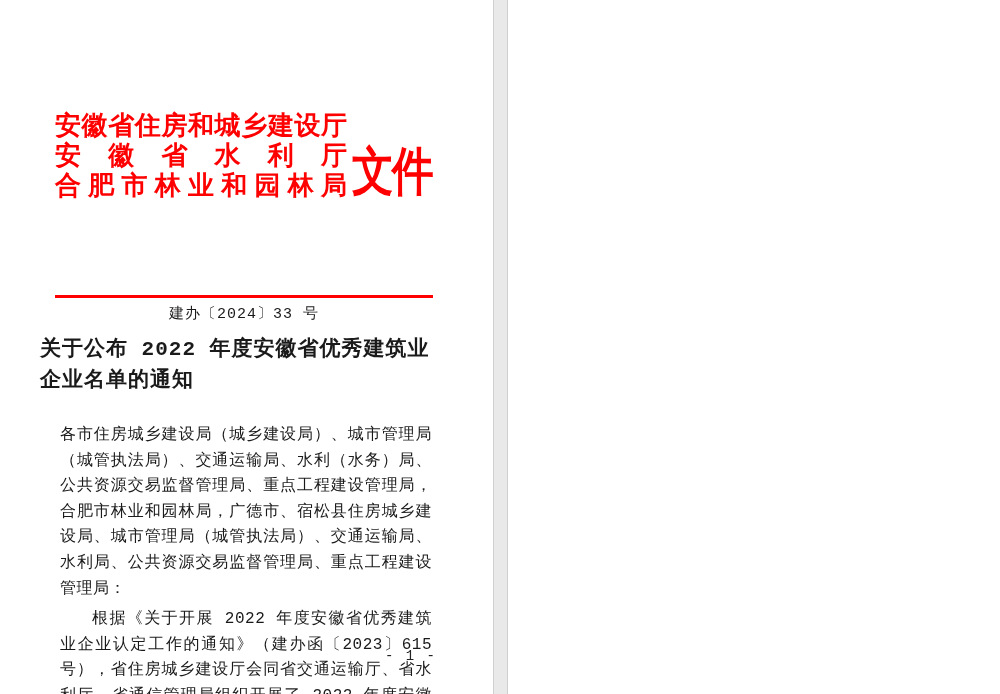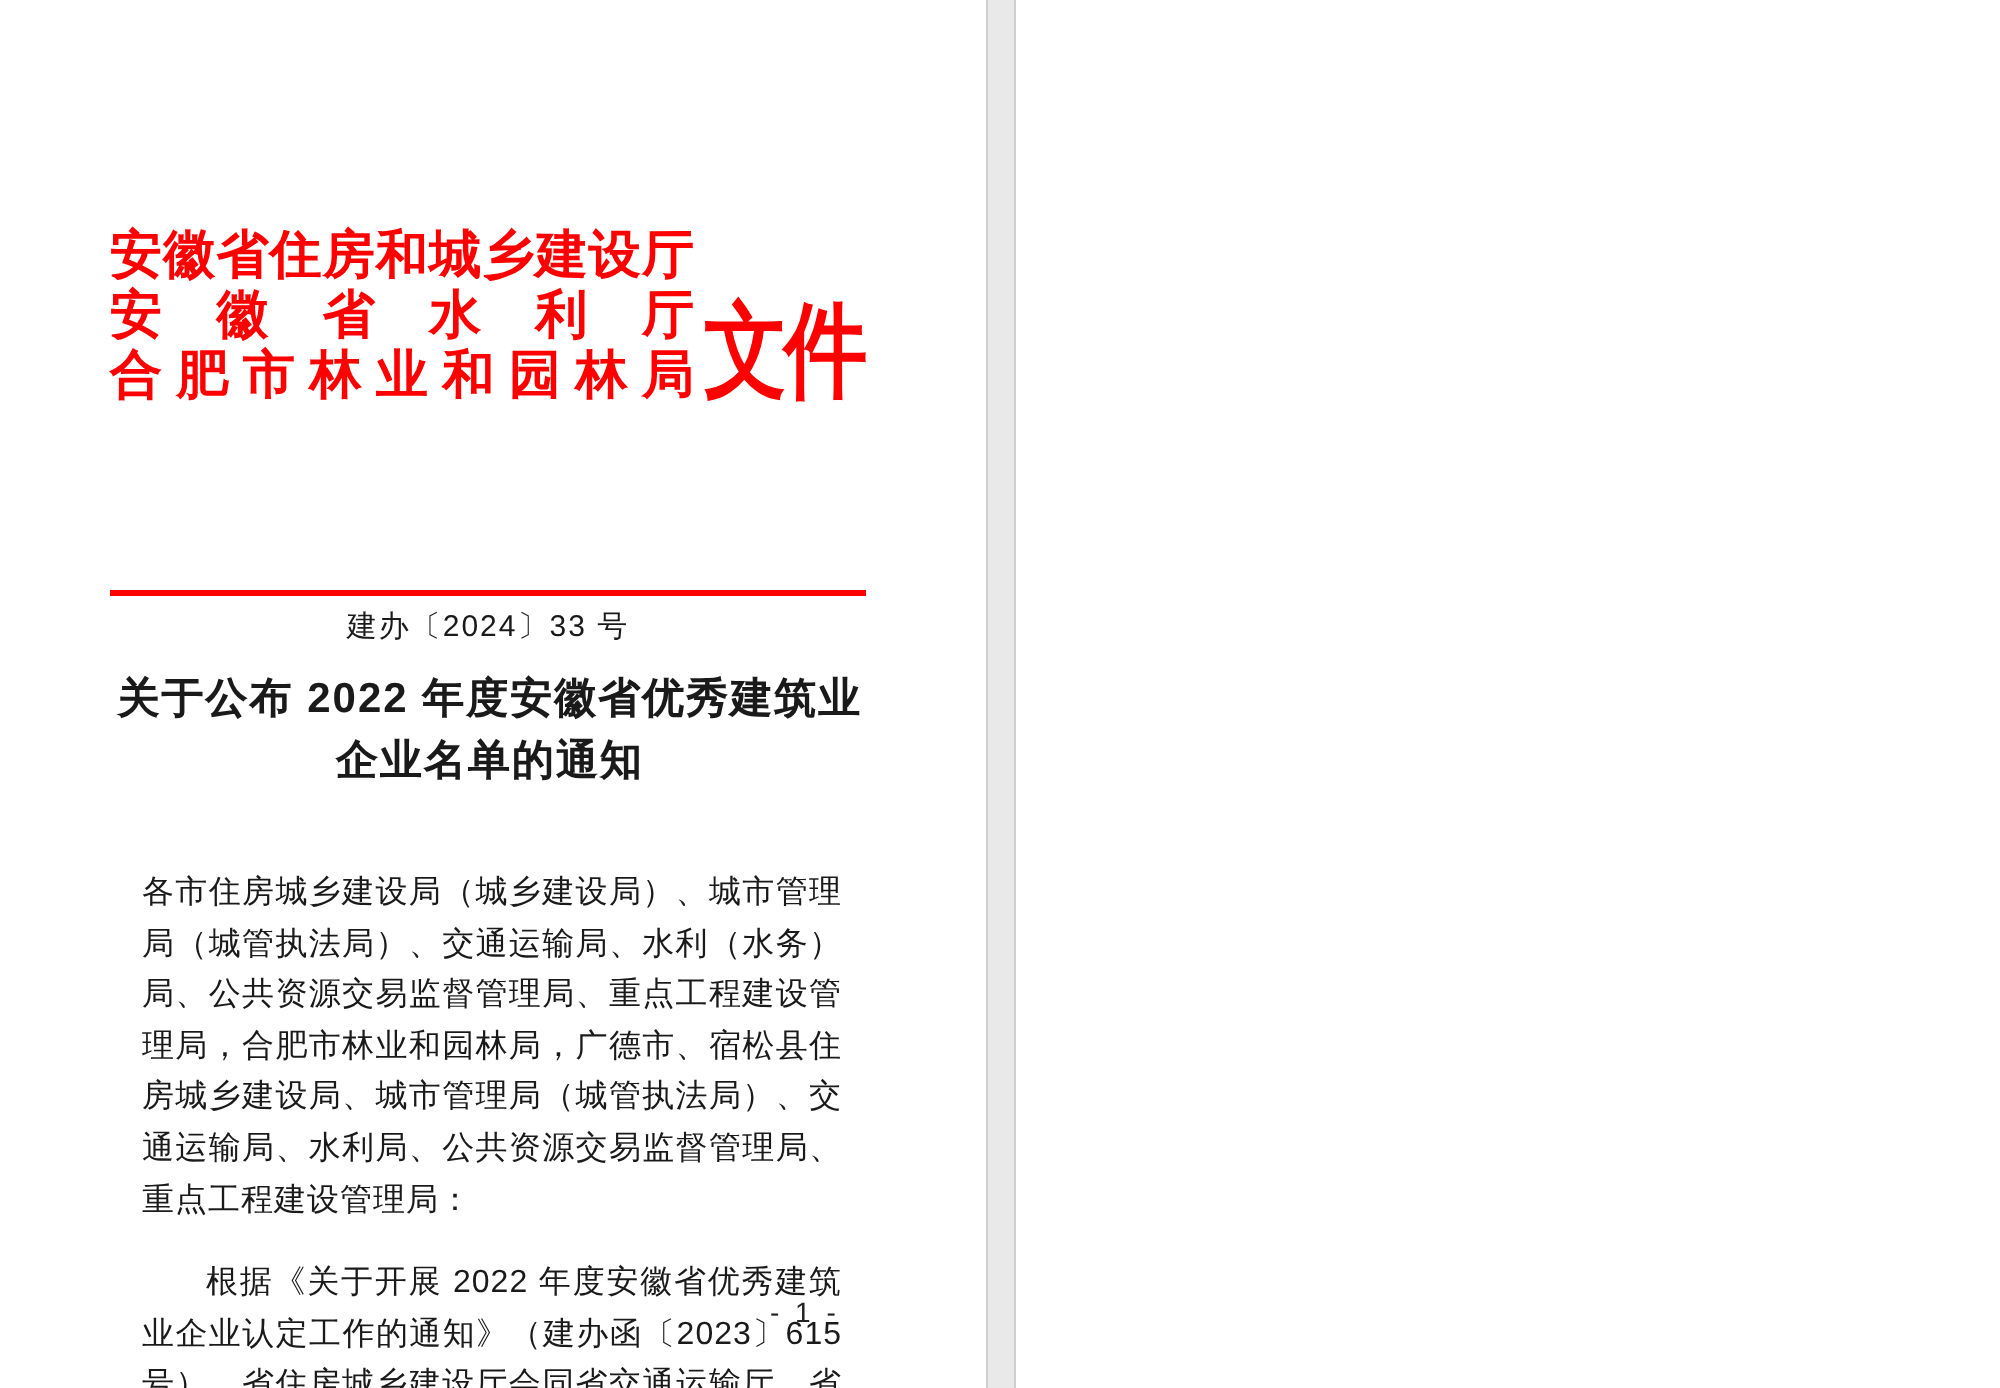--- a/index.html
+++ b/index.html
@@ -2,21 +2,21 @@
 <html><head>
 <meta charset="utf-8">
 <style>
   html, body { margin: 0; padding: 0; background: #ffffff; }
   #canvas {
     position: relative;
     width: 796px;
     height: 694px;
     background: #a21caf;
     overflow: hidden;
-    font-family: Liberation Sans, sans-serif;
+    font-family: Liberation Mono, monospace;
     color: #1a1a1a;
   }
   .page {
     position: absolute;
     top: 0;
     height: 694px;
     background: #ffffff;
   }
   #page-left  { left: 0;   width: 493px; }
   #page-right { left: 508px; width: 492px; }
@@ -69,36 +69,36 @@
   .red-rule {
     position: absolute;
     left: 55px; top: 295px;
     width: 378px; height: 3px;
     background: var(--doc-red);
   }
   .doc-title {
     position: absolute;
     left: 40px; top: 334px;
     width: 410px;
-    text-align: center;
+    text-align: left;
     font-size: 21px;
     font-weight: bold;
     line-height: 31px;
     letter-spacing: 1px;
   }
   .body-text {
     position: absolute;
     left: 55px; top: 418px;
     width: 382px;
     font-size: 16px;
     line-height: 25.6px;
     text-align: justify;
     letter-spacing: 0.5px;
   }
-  .body-text p { margin: 16px; }
+  .body-text p { margin: 5px; }
   .body-text p.indent { text-indent: 2em; }
   .page-num {
     position: absolute;
     font-size: 14px;
     letter-spacing: 2px;
     color: #222;
   }
   #page1-num { left: 385px; top: 648px; }
 </style>
 </head>

